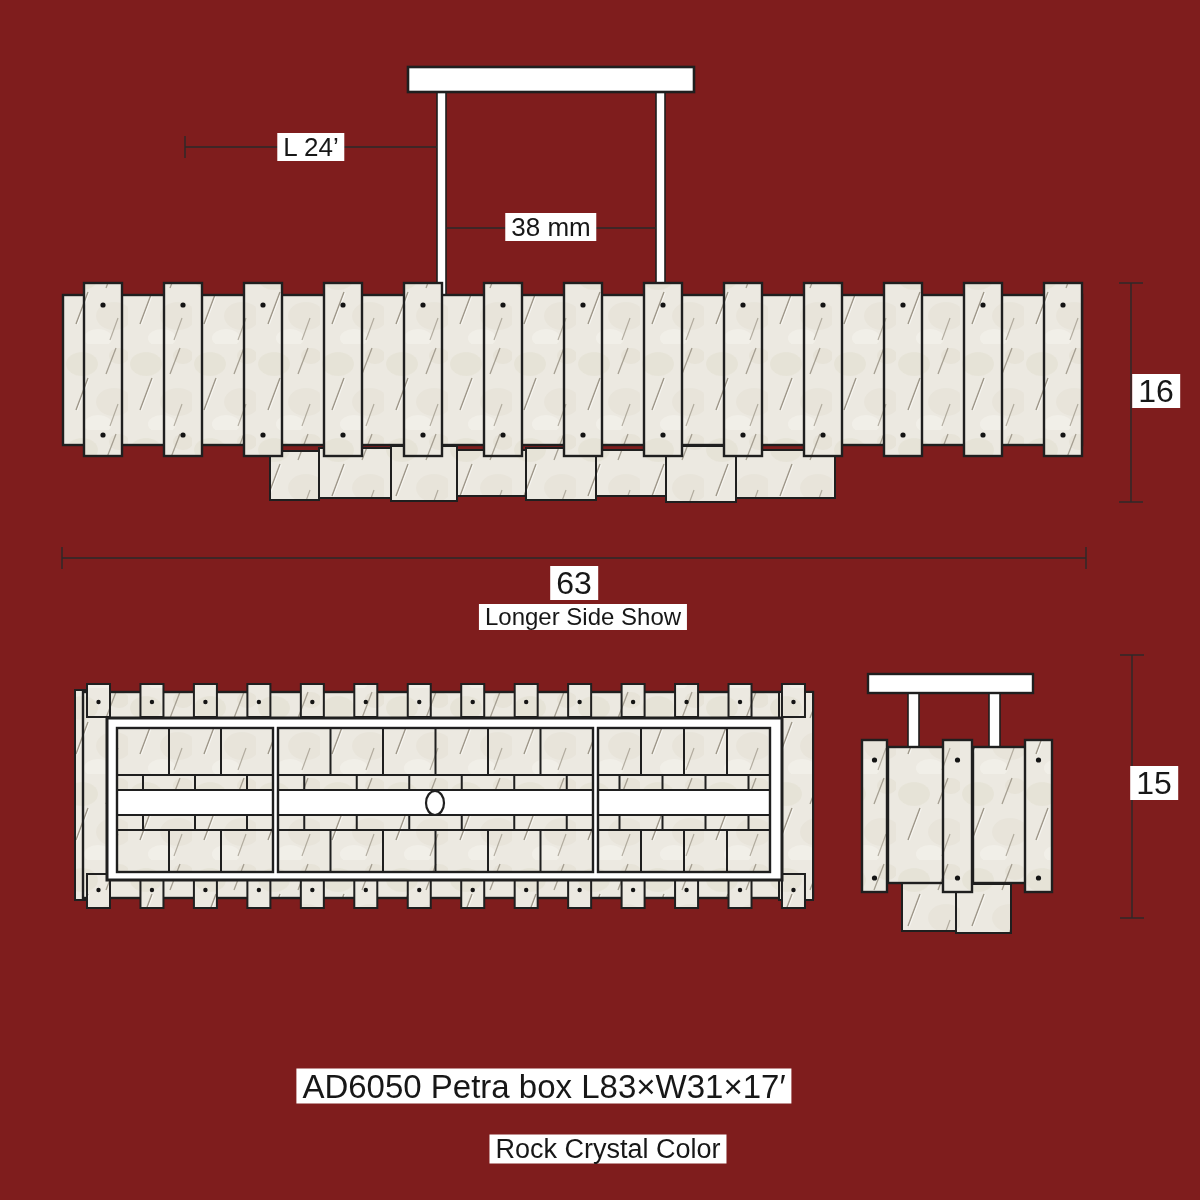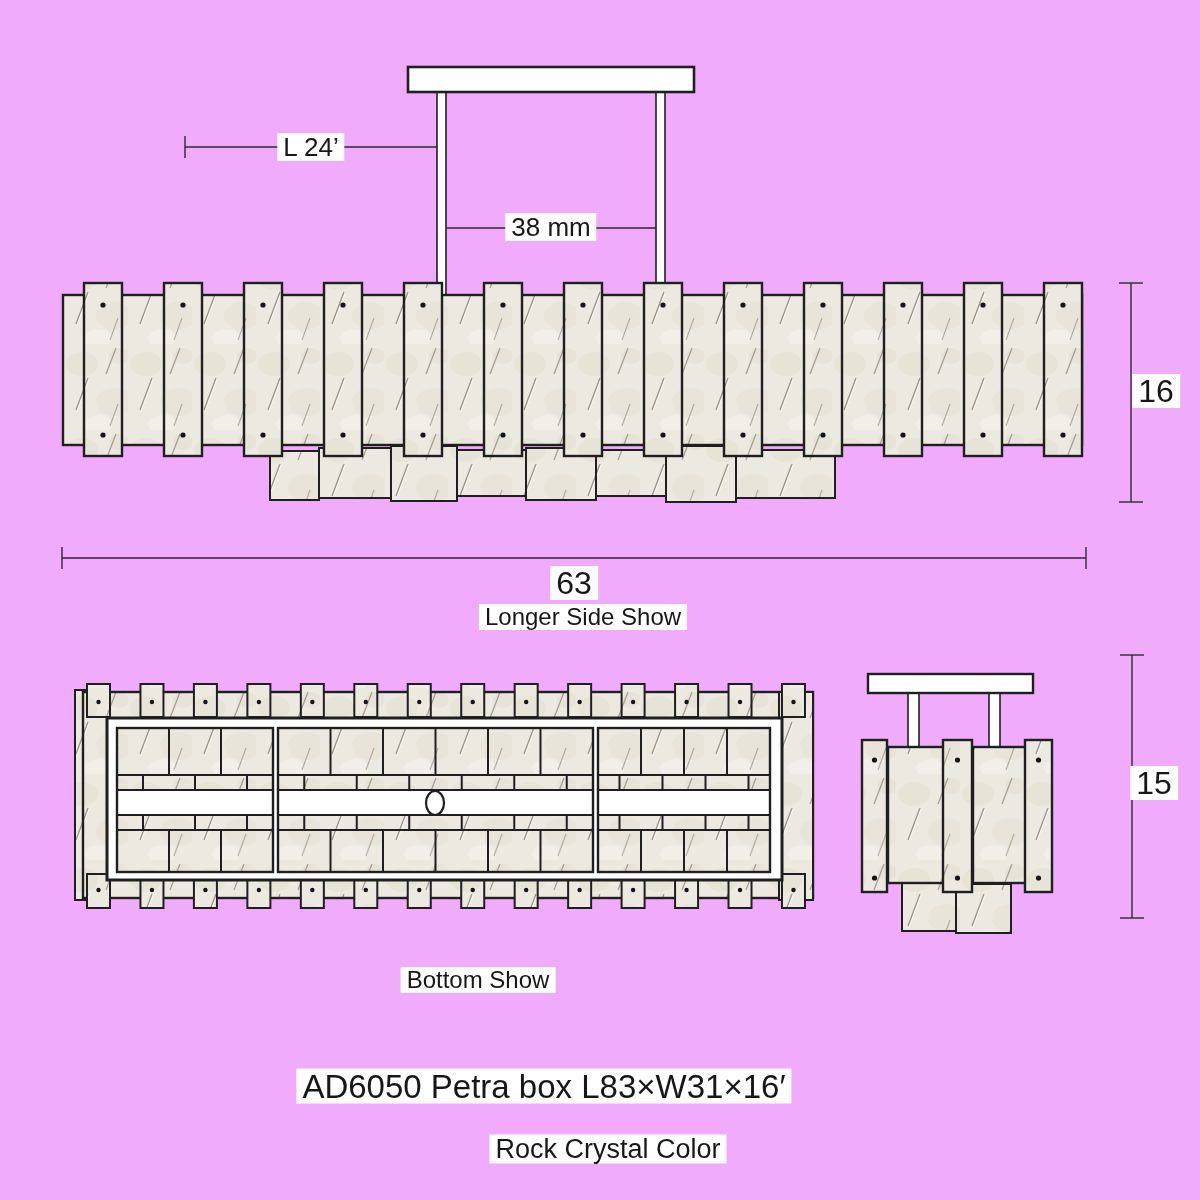--- a/index.html
+++ b/index.html
@@ -1,16 +1,16 @@
 <!DOCTYPE html>
 <html><head>
 <meta charset="utf-8">
 <style>
   html,body{margin:0;padding:0;background:#ffffff;}
-  .stage{position:relative;width:1200px;height:1200px;background:#f0abfc;overflow:hidden;
+  .stage{position:relative;width:1200px;height:1200px;background:#7f1d1d;overflow:hidden;
          font-family:"Liberation Sans", sans-serif;}
   .stage svg{position:absolute;left:0;top:0;}
   .lbl{position:absolute;transform:translate(-50%,-50%);white-space:nowrap;
        color:#171717;background:#ffffff;line-height:1;padding:1px 6px;}
   .s26{font-size:26px;}
   .s28{font-size:32px;}
   .s33{font-size:33px;}
   .s36{font-size:24px;}
   .s27{font-size:27px;}
   .pnl{stroke:#1f1f1f;stroke-width:2.4;}
@@ -282,16 +282,15 @@
     </g>
   </g>
 </svg>
 
 <div class="lbl s26" style="left:311px;top:147px;">L 24’</div>
 <div class="lbl s26" style="left:551px;top:227px;">38 mm</div>
 <div class="lbl s28" style="left:1156px;top:391px;">16</div>
 <div class="lbl s28" style="left:574px;top:583px;">63</div>
 <div class="lbl s36" style="left:583px;top:617px;">Longer Side Show</div>
 <div class="lbl s28" style="left:1154px;top:783px;">15</div>
-<div class="lbl s36" style="left:478px;top:980px;">Bottom Show</div>
-<div class="lbl s33" style="left:544px;top:1086px;">AD6050 Petra box L83×W31×16′</div>
+<div class="lbl s33" style="left:544px;top:1086px;">AD6050 Petra box L83×W31×17′</div>
 <div class="lbl s27" style="left:608px;top:1149px;">Rock Crystal Color</div>
 </div>
 
 </body></html>

